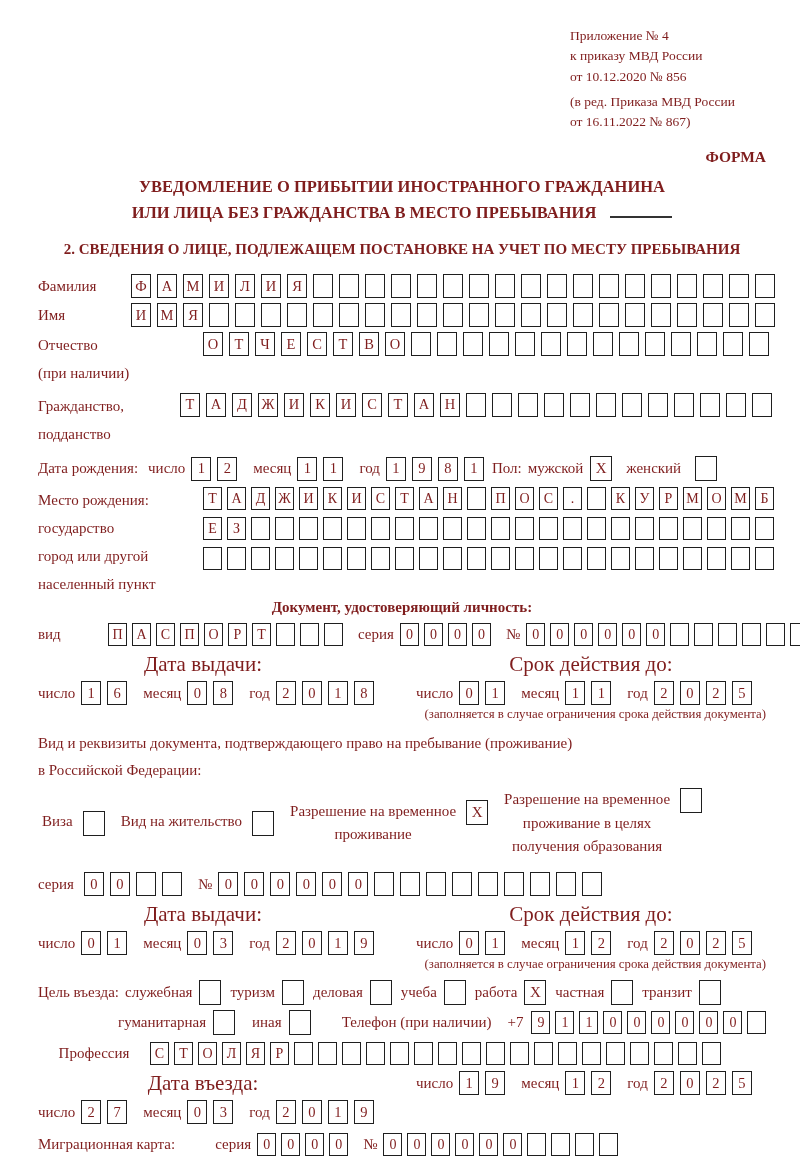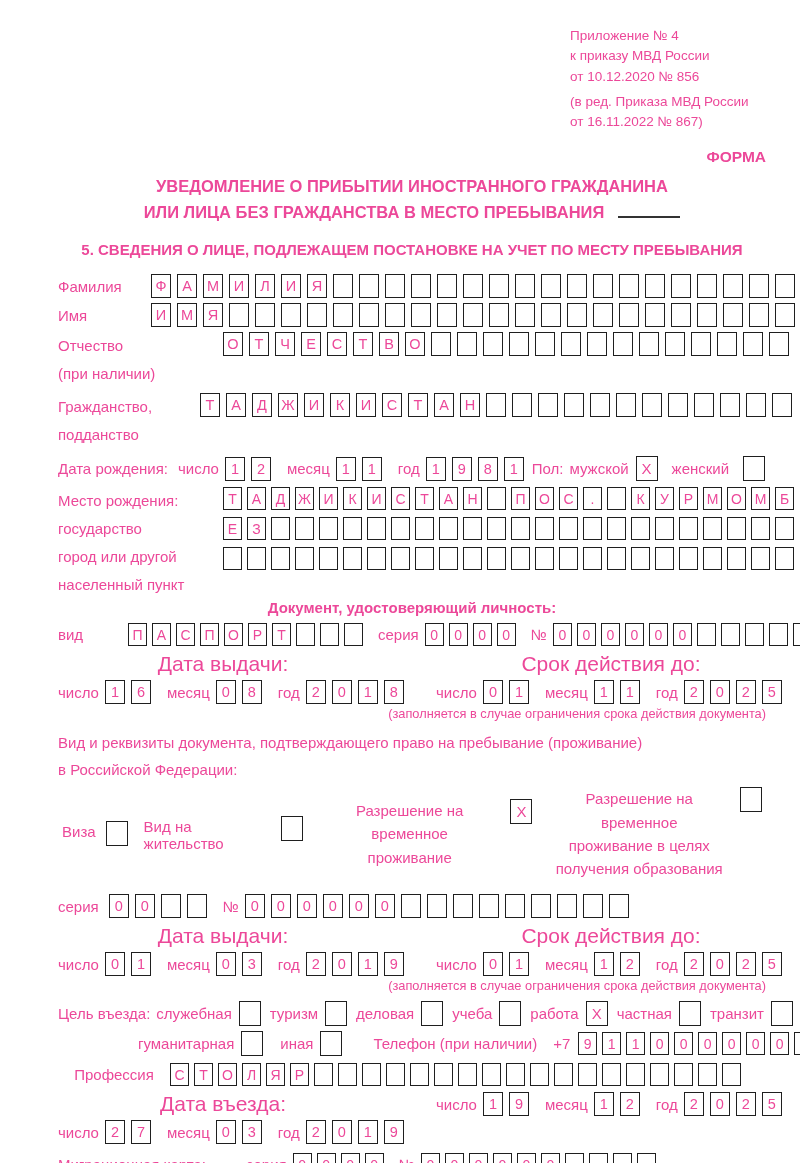--- a/index.html
+++ b/index.html
@@ -1,20 +1,20 @@
 <!DOCTYPE html>
 <html><head>
 <meta charset="utf-8">
 <style>
   html,body{margin:0;padding:0;background:#ffffff;}
   .page{
     width:800px;height:1163px;box-sizing:border-box;
-    padding:26px 34px 0 58px;
-    font-family:Liberation Sans, sans-serif;
-    color:#ec4899;background:#ffffff;overflow:hidden;
+    padding:26px 34px 0 38px;
+    font-family:Liberation Serif, serif;
+    color:#7f1d1d;background:#ffffff;overflow:hidden;
   }
   
   .appendix{margin-left:auto;width:196px;font-size:13.5px;line-height:1.5;}
   .appendix-note{margin-top:5px;}
   .forma{text-align:right;font-weight:bold;font-size:15.5px;margin:16px 0 8px;}
   .title{text-align:center;font-weight:bold;font-size:16.5px;line-height:1.55;margin:4px 0 16px;}
   .blank-line{display:inline-block;width:62px;border-bottom:2.2px solid #333;margin-left:14px;}
   .section-heading{text-align:center;font-weight:bold;font-size:15px;margin:2px 0 16px;white-space:nowrap;}
   
   .row{display:flex;align-items:center;margin-bottom:5px;font-size:15px;}
@@ -80,21 +80,21 @@
 
   <div class="forma">ФОРМА</div>
 
   <div class="title">
     <div>УВЕДОМЛЕНИЕ О ПРИБЫТИИ ИНОСТРАННОГО ГРАЖДАНИНА</div>
     <div>
       <span>ИЛИ ЛИЦА БЕЗ ГРАЖДАНСТВА В МЕСТО ПРЕБЫВАНИЯ</span><span class="blank-line"></span>
     </div>
   </div>
 
-  <div class="section-heading">5. СВЕДЕНИЯ О ЛИЦЕ, ПОДЛЕЖАЩЕМ ПОСТАНОВКЕ НА УЧЕТ ПО МЕСТУ ПРЕБЫВАНИЯ</div>
+  <div class="section-heading">2. СВЕДЕНИЯ О ЛИЦЕ, ПОДЛЕЖАЩЕМ ПОСТАНОВКЕ НА УЧЕТ ПО МЕСТУ ПРЕБЫВАНИЯ</div>
 
   <div class="row">
     <span class="lbl w-surname">Фамилия</span>
     <span class="cells">
         <span class="cell">Ф</span>
         <span class="cell">А</span>
         <span class="cell">М</span>
         <span class="cell">И</span>
         <span class="cell">Л</span>
         <span class="cell">И</span>

